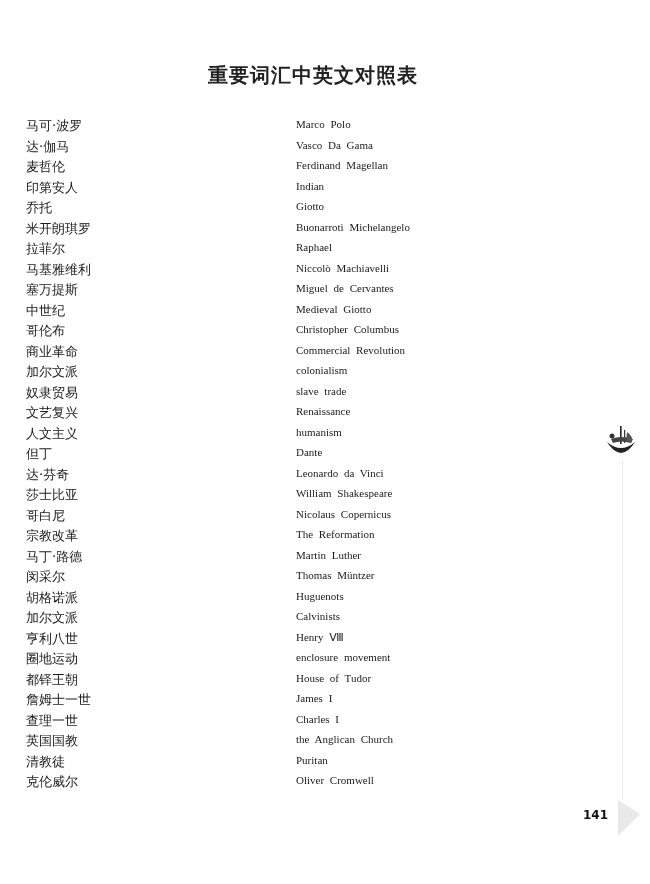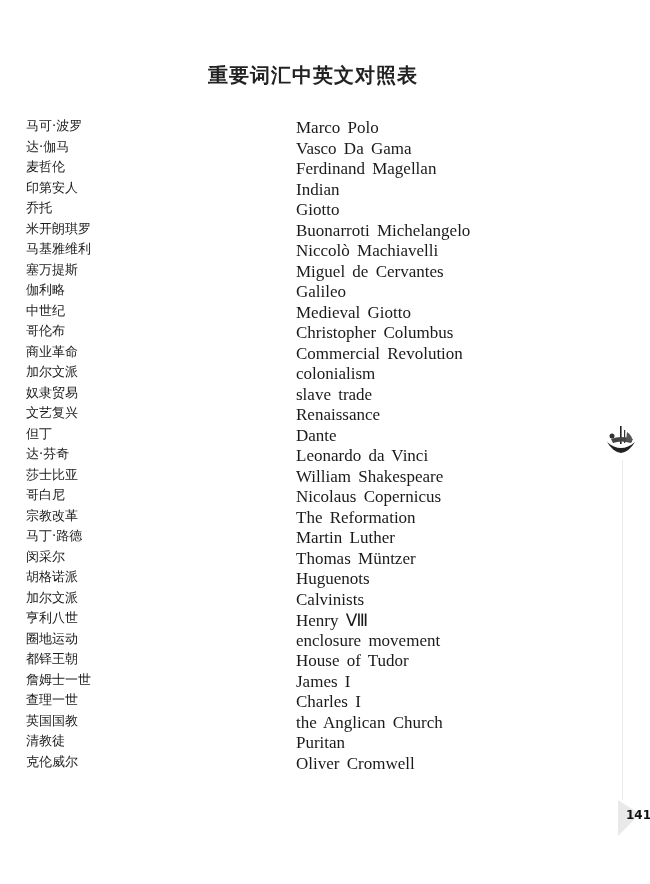--- a/index.html
+++ b/index.html
@@ -13,30 +13,30 @@
     letter-spacing: 1px; color: #222;
   }
   .list { position: absolute; left: 0; top: 117px; width: 600px; }
   .row { position: relative; height: 20.5px; }
   .zh {
     position: absolute; left: 26px; top: 0;
     font-family: "DejaVu Serif", serif; font-size: 13px; color: #1a1a1a; white-space: nowrap;
   }
   .en {
     position: absolute; left: 296px; top: 1px;
-    font-family: "Liberation Serif", serif; font-size: 17px; color: #1a1a1a;
+    font-family: "Liberation Serif", serif; font-size: 11px; color: #1a1a1a;
     word-spacing: 3px; white-space: nowrap;
   }
   .edge-line {
     position: absolute; left: 622px; top: 460px; width: 1px; height: 340px; background: #ececec;
   }
   .emblem { position: absolute; left: 603px; top: 422px; width: 36px; height: 36px; }
   .page-num {
     position: absolute; left: 583px; top: 808px;
-    font-family: "DejaVu Sans", sans-serif; font-weight: bold; font-size: 12px; color: #111; margin-left: 43px;
+    font-family: "DejaVu Sans", sans-serif; font-weight: bold; font-size: 12px; color: #111;
   }
   .tab-shade {
     position: absolute; left: 618px; top: 800px; width: 0; height: 0;
     border-left: 22px solid #e9e9e9; border-top: 14px solid transparent; border-bottom: 22px solid transparent;
   }
 </style>
 </head>
 <body>
 
 <div class="title">重要词汇中英文对照表</div>
@@ -60,30 +60,30 @@
     </div>
     <div class="row">
       <span class="zh">乔托</span>
       <span class="en">Giotto</span>
     </div>
     <div class="row">
       <span class="zh">米开朗琪罗</span>
       <span class="en">Buonarroti Michelangelo</span>
     </div>
     <div class="row">
+      <span class="zh">拉菲尔</span>
+      <span class="en">Raphael</span>
+    </div>
+    <div class="row">
       <span class="zh">马基雅维利</span>
       <span class="en">Niccolò Machiavelli</span>
     </div>
     <div class="row">
       <span class="zh">塞万提斯</span>
       <span class="en">Miguel de Cervantes</span>
-    </div>
-    <div class="row">
-      <span class="zh">伽利略</span>
-      <span class="en">Galileo</span>
     </div>
     <div class="row">
       <span class="zh">中世纪</span>
       <span class="en">Medieval Giotto</span>
     </div>
     <div class="row">
       <span class="zh">哥伦布</span>
       <span class="en">Christopher Columbus</span>
     </div>
     <div class="row">
@@ -94,20 +94,24 @@
       <span class="zh">加尔文派</span>
       <span class="en">colonialism</span>
     </div>
     <div class="row">
       <span class="zh">奴隶贸易</span>
       <span class="en">slave trade</span>
     </div>
     <div class="row">
       <span class="zh">文艺复兴</span>
       <span class="en">Renaissance</span>
+    </div>
+    <div class="row">
+      <span class="zh">人文主义</span>
+      <span class="en">humanism</span>
     </div>
     <div class="row">
       <span class="zh">但丁</span>
       <span class="en">Dante</span>
     </div>
     <div class="row">
       <span class="zh">达·芬奇</span>
       <span class="en">Leonardo da Vinci</span>
     </div>
     <div class="row">

